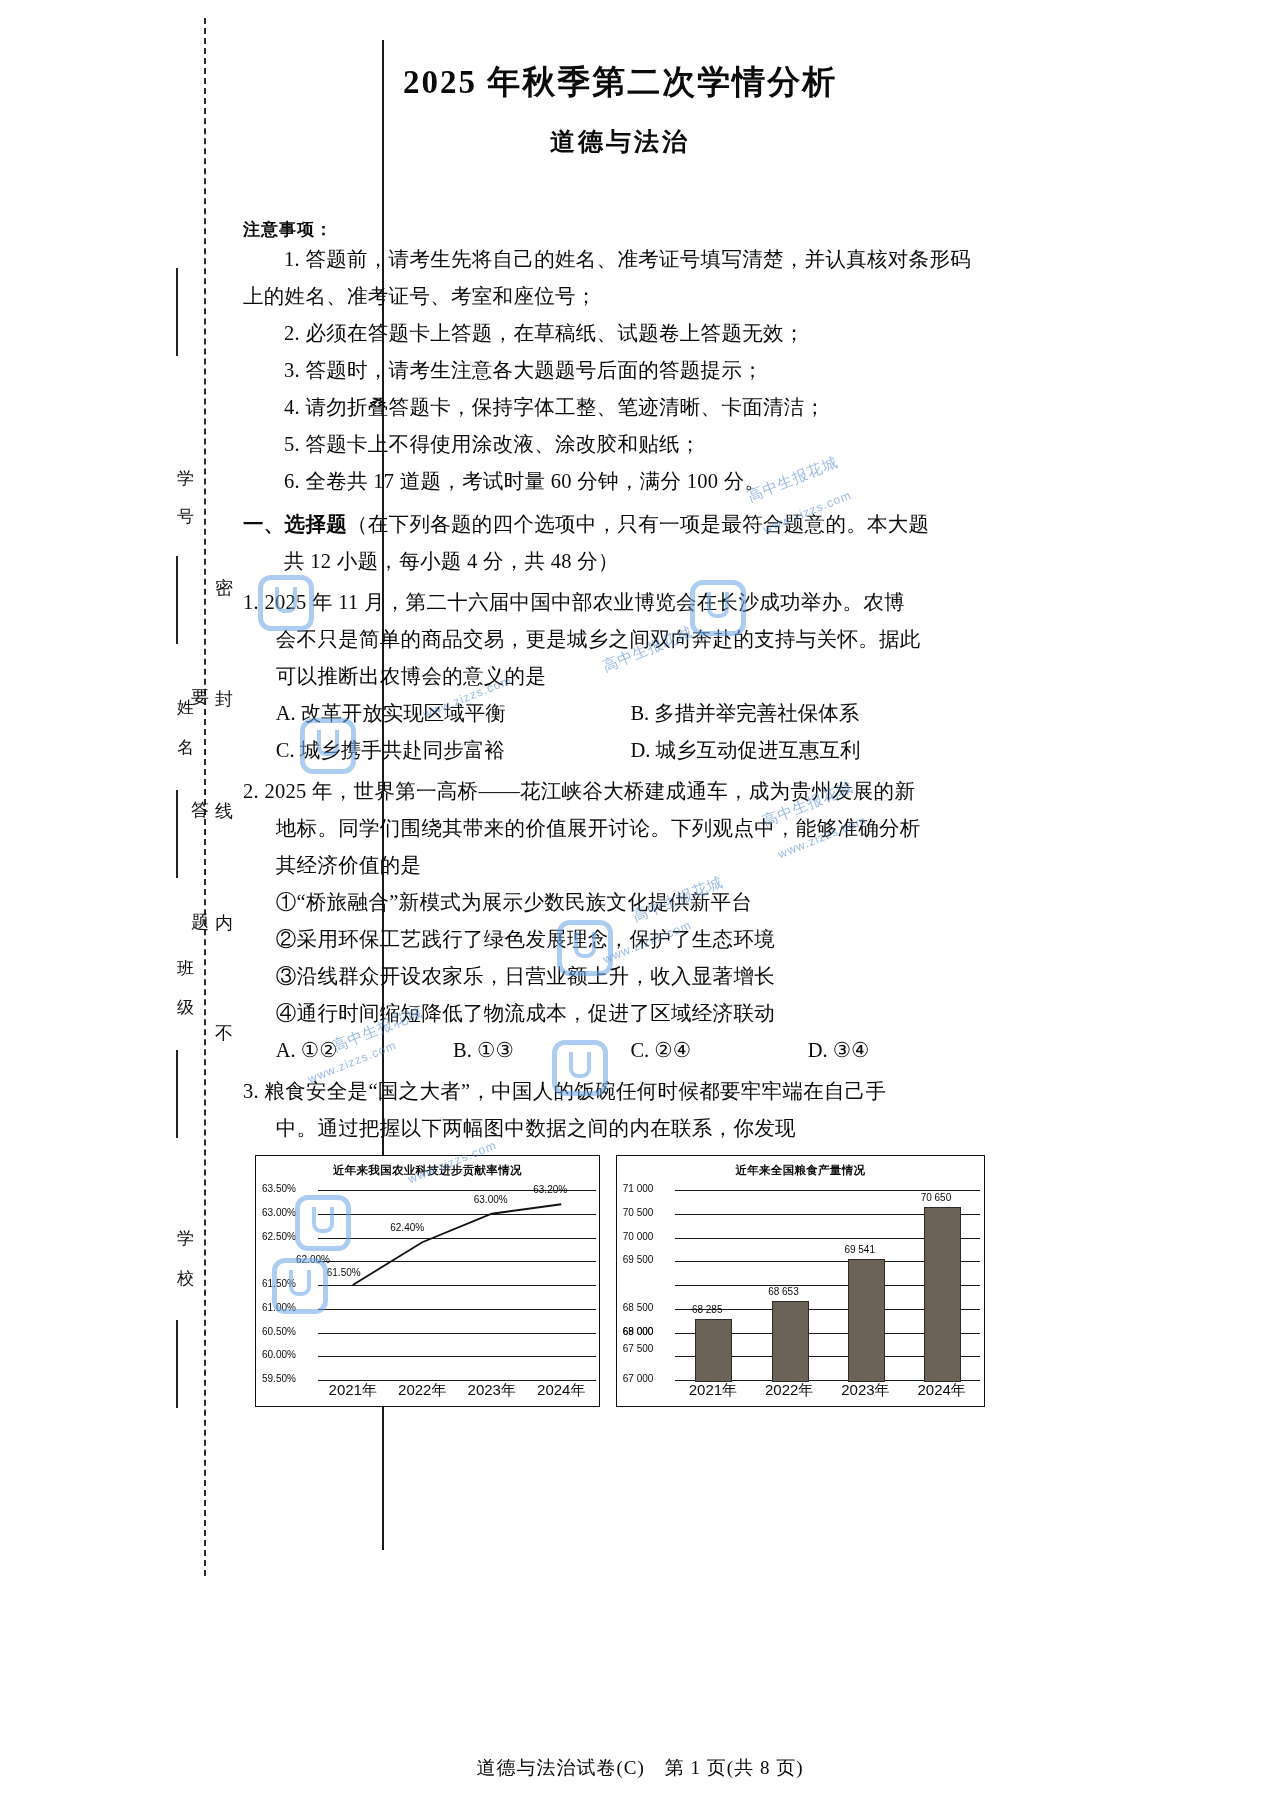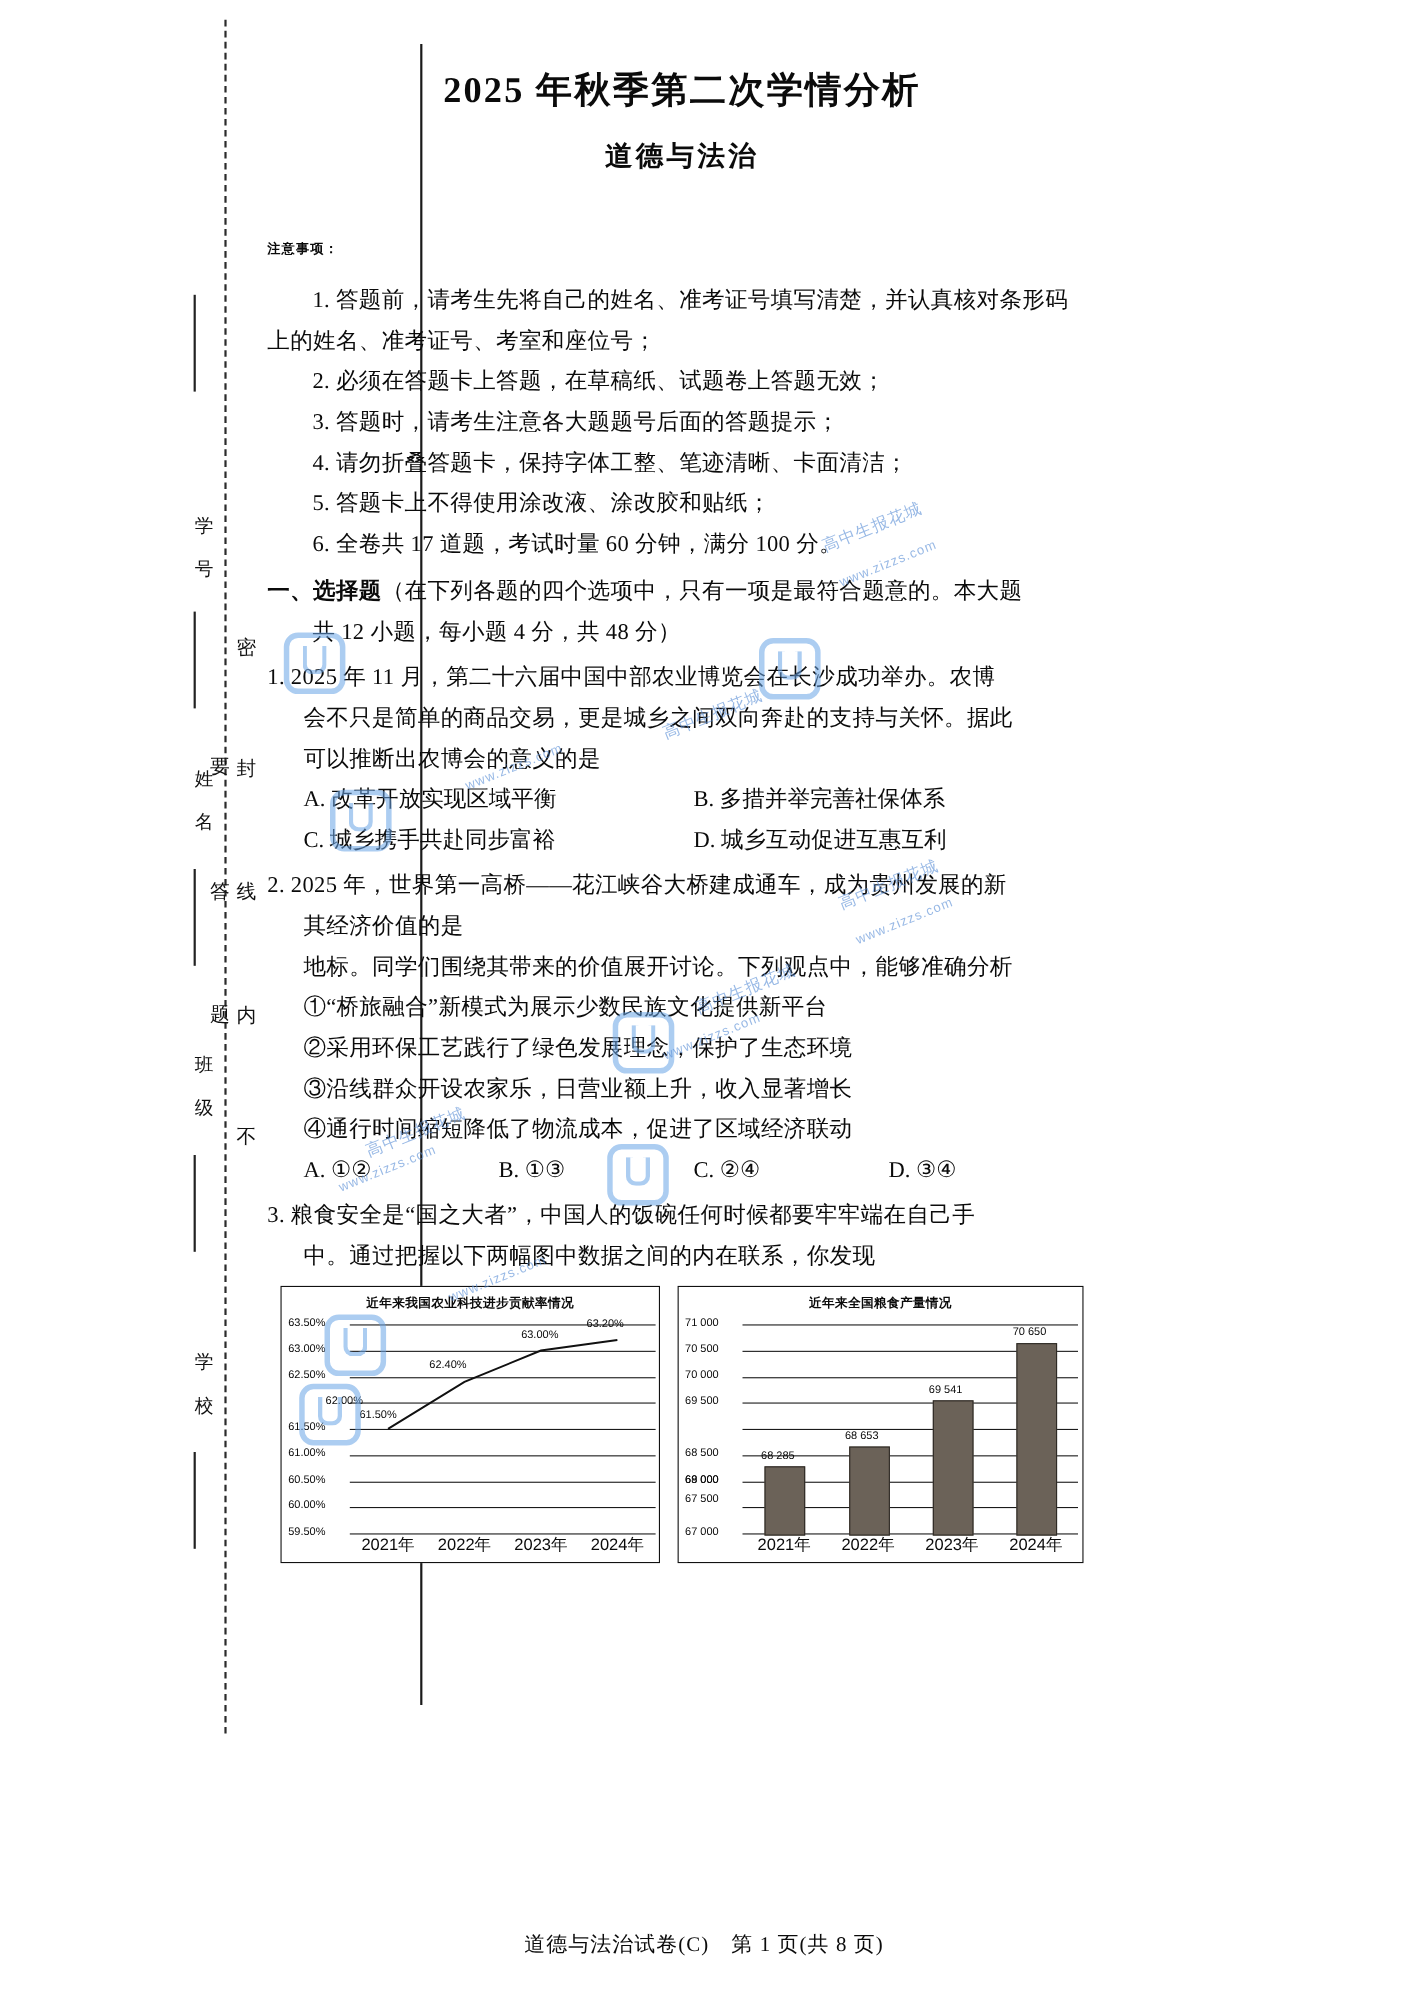--- a/index.html
+++ b/index.html
@@ -23,21 +23,21 @@
   .vline{position:absolute;left:16px;width:0;border-left:2px solid #222;}
 
   
   .title{position:absolute;left:240px;top:60px;width:760px;text-align:center;
          font-size:33px;font-weight:bold;letter-spacing:2px;}
   .subtitle{position:absolute;left:240px;top:125px;width:760px;text-align:center;
             font-size:25px;font-weight:bold;letter-spacing:3px;}
 
   
   .content{position:absolute;left:243px;top:218px;width:742px;}
-  .notice-h{font-size:12px;font-weight:bold;letter-spacing:1px;margin:0 0 20px 0;}
+  .notice-h{font-size:17px;font-weight:bold;letter-spacing:1px;margin:0 0 0 0;}
   .nitem{font-size:20.5px;line-height:37px;text-indent:2em;margin:0;letter-spacing:0.3px;}
   .sect{font-size:20.5px;line-height:37px;margin:6px 0 0 0;letter-spacing:0.3px;}
   .sect b{font-weight:bold;}
   .sect .cont{display:block;padding-left:2em;}
 
   .q{font-size:20.5px;line-height:37px;margin:4px 0 0 0;letter-spacing:0.3px;
      padding-left:1.6em;text-indent:-1.6em;}
   .qline{font-size:20.5px;line-height:37px;margin:0;padding-left:1.6em;letter-spacing:0.3px;}
   .opts2{display:flex;font-size:20.5px;line-height:37px;padding-left:1.6em;}
   .opts2 span{flex:0 0 50%;}
@@ -119,22 +119,22 @@
     <div class="opts2">
       <span>A. 改革开放实现区域平衡</span>
       <span>B. 多措并举完善社保体系</span>
     </div>
     <div class="opts2">
       <span>C. 城乡携手共赴同步富裕</span>
       <span>D. 城乡互动促进互惠互利</span>
     </div>
 
     <p class="q">2. 2025 年，世界第一高桥——花江峡谷大桥建成通车，成为贵州发展的新</p>
+    <p class="qline">地标。同学们围绕其带来的价值展开讨论。下列观点中，能够准确分析</p>
     <p class="qline">其经济价值的是</p>
-    <p class="qline">地标。同学们围绕其带来的价值展开讨论。下列观点中，能够准确分析</p>
     <p class="qline">①“桥旅融合”新模式为展示少数民族文化提供新平台</p>
     <p class="qline">②采用环保工艺践行了绿色发展理念，保护了生态环境</p>
     <p class="qline">③沿线群众开设农家乐，日营业额上升，收入显著增长</p>
     <p class="qline">④通行时间缩短降低了物流成本，促进了区域经济联动</p>
     <div class="opts4">
       <span>A. ①②</span>
       <span>B. ①③</span>
       <span>C. ②④</span>
       <span>D. ③④</span>
     </div>

